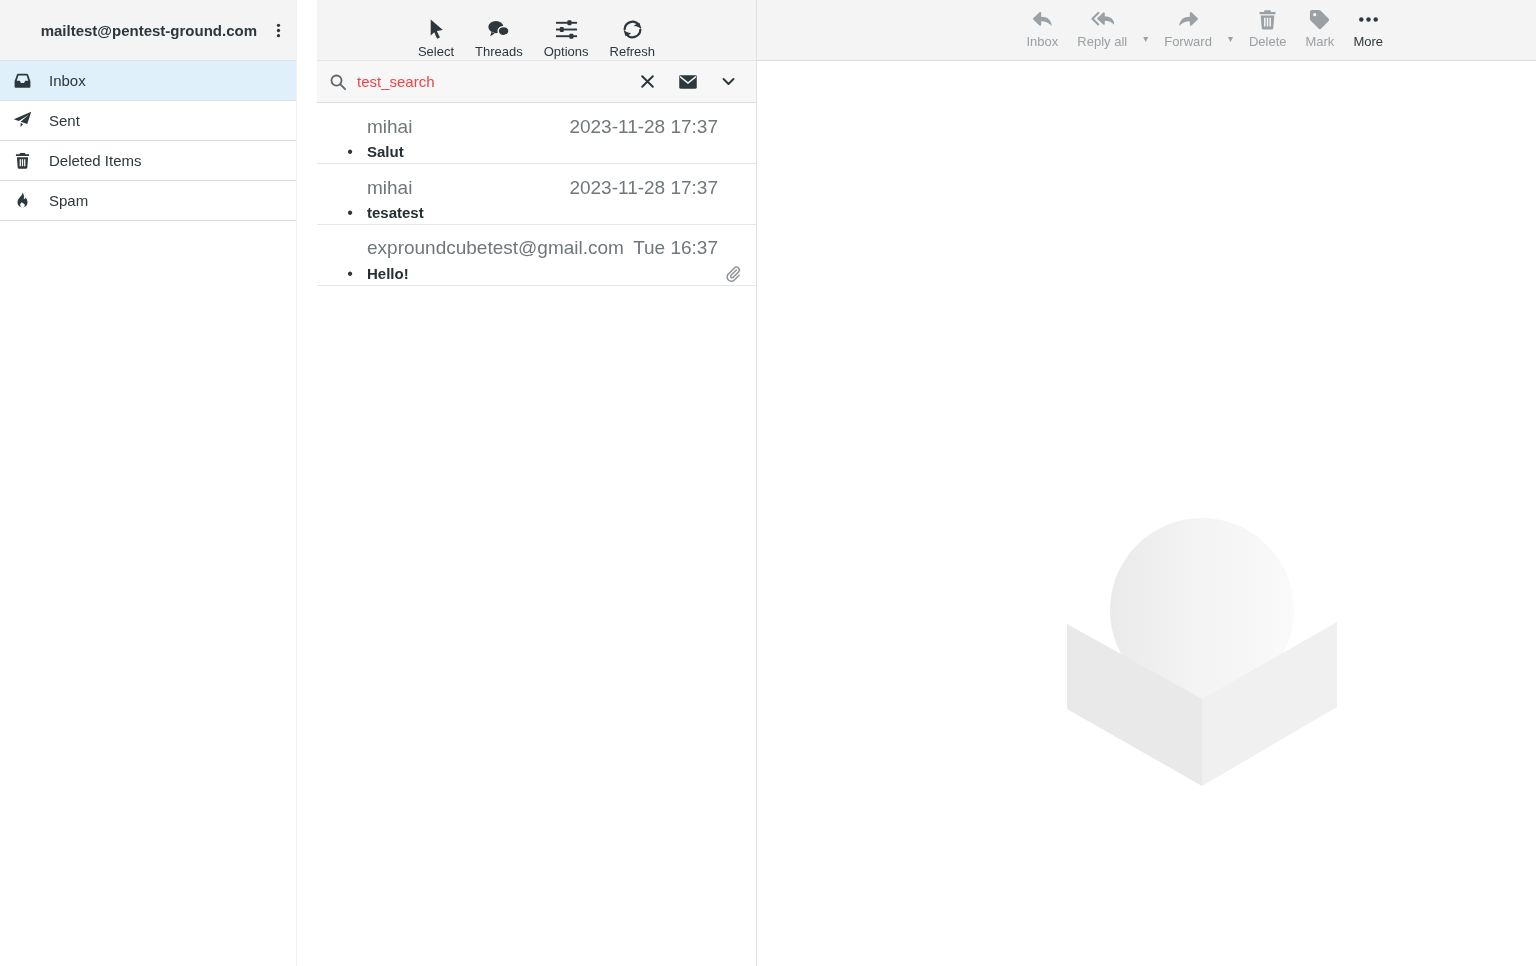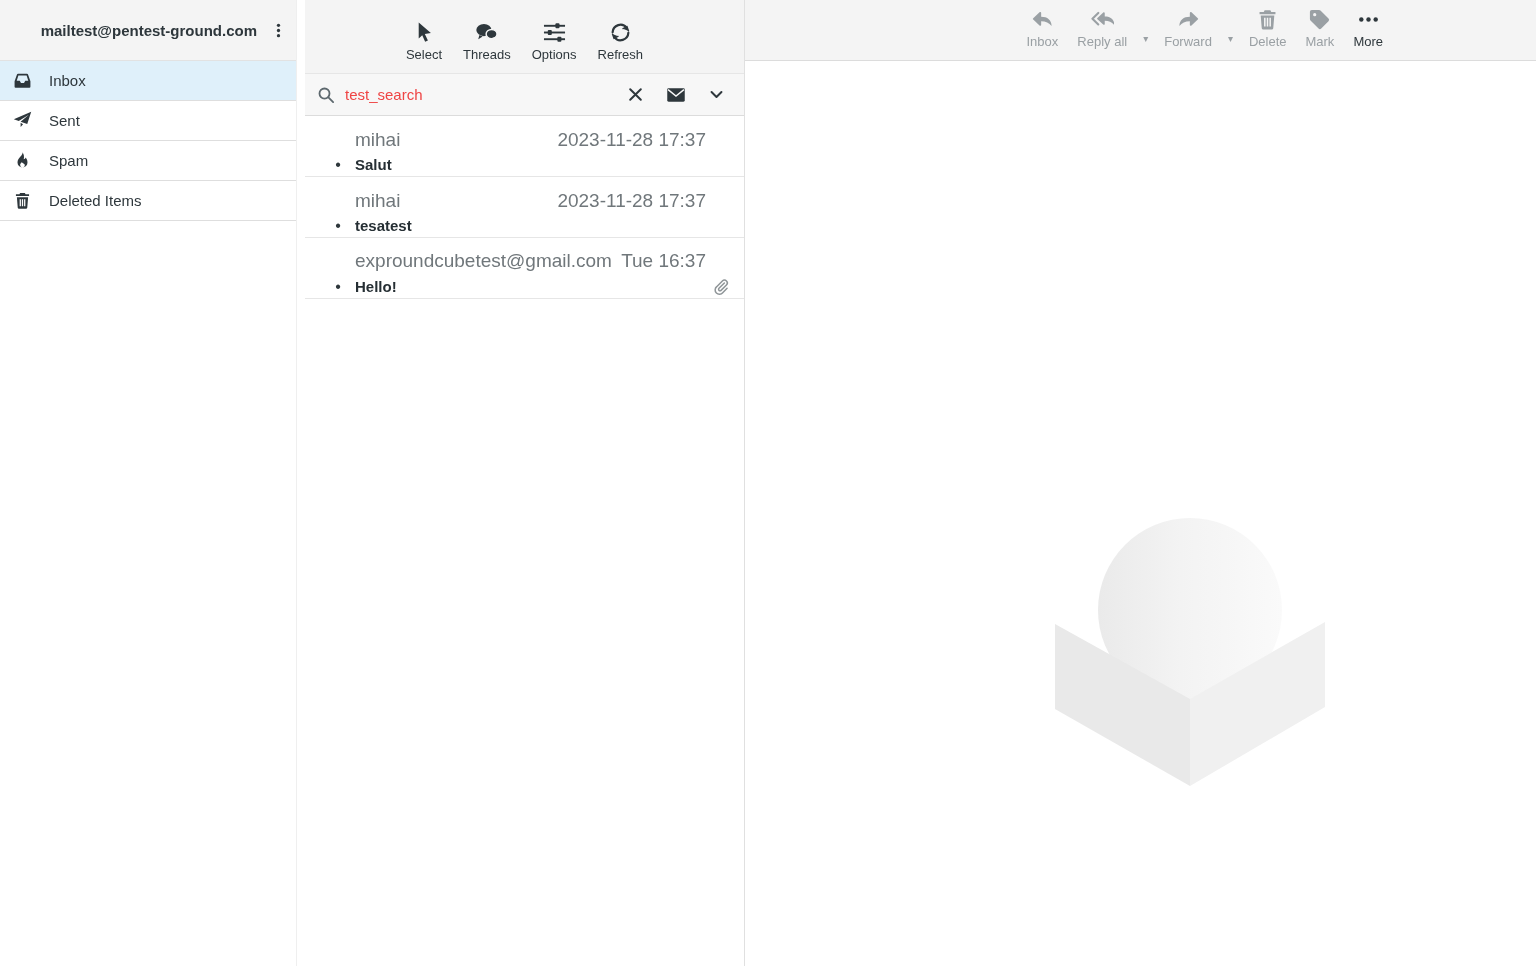--- a/index.html
+++ b/index.html
@@ -5,35 +5,35 @@
   * { margin:0; padding:0; box-sizing:border-box; }
   html,body { width:1536px; height:966px; overflow:hidden; }
   body { font-family:"Liberation Sans", sans-serif; background:#fff; color:#30383c; }
   button { background:none; border:none; padding:0; cursor:pointer; font-family:inherit; color:inherit; }
   svg { display:block; }
 
   .app { display:flex; width:1536px; height:966px; }
 
   
   .sidebar { width:297px; flex:none; display:flex; flex-direction:column; background:#fff;
-             border-right:1px solid #efefef; margin-right:8px; }
+             border-right:1px solid #efefef; margin-right:20px; }
   .sidebar-header { height:61px; flex:none; background:#f4f4f4; border-bottom:1px solid #e2e2e2;
                     display:flex; align-items:center; justify-content:flex-end; gap:13px; padding:0 9px 0 12px; }
   .account-email { font-weight:700; font-size:15px; color:#2e373c; white-space:nowrap; }
   .kebab-btn svg { width:17px; height:17px; color:#2e373c; }
   .folder { height:40px; flex:none; display:flex; align-items:center; gap:17px; padding:0 10px 0 13px;
             border-bottom:1px solid #dedede; font-size:15px; color:#2e373c; width:100%; text-align:left; }
   .folder.selected { background:#dff0fa; }
   .ficon svg { width:19px; height:19px; color:#2e373c; }
 
   
   .list-col { width:440px; flex:none; display:flex; flex-direction:column; background:#fff;
               border-right:1px solid #e0e0e0; }
-  .list-toolbar { height:74px; flex:none; background:#f4f4f4; border-bottom:1px solid #e6e6e6;
-                  display:flex; justify-content:center; align-items:center; padding-top:8px; gap:15px; }
+  .list-toolbar { height:61px; flex:none; background:#f4f4f4; border-bottom:1px solid #e6e6e6;
+                  display:flex; justify-content:center; align-items:flex-start; padding-top:18px; gap:15px; }
   .tbtn { display:flex; flex-direction:column; align-items:center; gap:4px; font-size:13px;
           color:#2e373c; padding:0 3px; }
   .tbtn svg { width:23px; height:23px; }
   .tbtn .tlabel { line-height:13px; white-space:nowrap; }
   .tbtn.disabled { color:#9aa0a4; }
 
   .searchbar { height:42px; flex:none; background:#f7f7f7; border-bottom:1px solid #dcdcdc;
                display:flex; align-items:center; gap:8px; padding:0 12px; }
   .search-magnifier svg { width:18px; height:18px; color:#5d686e; }
   .search-input { flex:1; min-width:0; border:none; outline:none; background:transparent;
@@ -97,33 +97,33 @@
           <path d="M23 1 1 10.3l6.3 2.2L20 4.6 9.6 13.6l8.4 2.9z"></path>
           <path d="M9.6 14.9v5.4l3.1-3.6z"></path>
         </svg>
       </span>
       <span>Sent</span>
     </button>
 
     <button class="folder">
       <span class="ficon">
         <svg viewBox="0 0 24 24" fill="currentColor" fill-rule="evenodd">
-          <path d="M12 1.6c.9 4.3-6.3 7-6.3 12.8a6.3 6.3 0 0 0 12.6 0c0-2.9-1.2-4.6-2.3-6.2-.5 1.3-1.3 2-2.5 2.3.9-2.6.4-6.1-1.5-8.9z M12 20.7a3 3 0 0 1-3-3c0-1.5 1-2.5 1.9-3.6.8 1 4.1 1.9 4.1 3.6a3 3 0 0 1-3 3z"></path>
-        </svg>
-      </span>
-      <span>Spam</span>
+          <path d="M9 2.4h6l.9 1.7h4.4v2.3H3.7V4.1h4.4L9 2.4z M4.9 7.9h14.2l-1.1 13.2a1.6 1.6 0 0 1-1.6 1.4H7.6A1.6 1.6 0 0 1 6 21.1L4.9 7.9z M8.4 10.3H10v8.9H8.4z M11.2 10.3h1.6v8.9h-1.6z M14 10.3h1.6v8.9H14z"></path>
+        </svg>
+      </span>
+      <span>Deleted Items</span>
     </button>
 
     <button class="folder">
       <span class="ficon">
         <svg viewBox="0 0 24 24" fill="currentColor" fill-rule="evenodd">
-          <path d="M9 2.4h6l.9 1.7h4.4v2.3H3.7V4.1h4.4L9 2.4z M4.9 7.9h14.2l-1.1 13.2a1.6 1.6 0 0 1-1.6 1.4H7.6A1.6 1.6 0 0 1 6 21.1L4.9 7.9z M8.4 10.3H10v8.9H8.4z M11.2 10.3h1.6v8.9h-1.6z M14 10.3h1.6v8.9H14z"></path>
-        </svg>
-      </span>
-      <span>Deleted Items</span>
+          <path d="M12 1.6c.9 4.3-6.3 7-6.3 12.8a6.3 6.3 0 0 0 12.6 0c0-2.9-1.2-4.6-2.3-6.2-.5 1.3-1.3 2-2.5 2.3.9-2.6.4-6.1-1.5-8.9z M12 20.7a3 3 0 0 1-3-3c0-1.5 1-2.5 1.9-3.6.8 1 4.1 1.9 4.1 3.6a3 3 0 0 1-3 3z"></path>
+        </svg>
+      </span>
+      <span>Spam</span>
     </button>
   </aside>
 
   <section class="list-col">
     <div class="list-toolbar">
       <button class="tbtn">
         <span>
           <svg viewBox="0 0 24 24" fill="currentColor">
               <path d="M7 1.6 19.7 12.5l-6.3 1 3.2 6.8-2.9 1.3-3-6.8-3.7 3.5z"></path>
             </svg>

